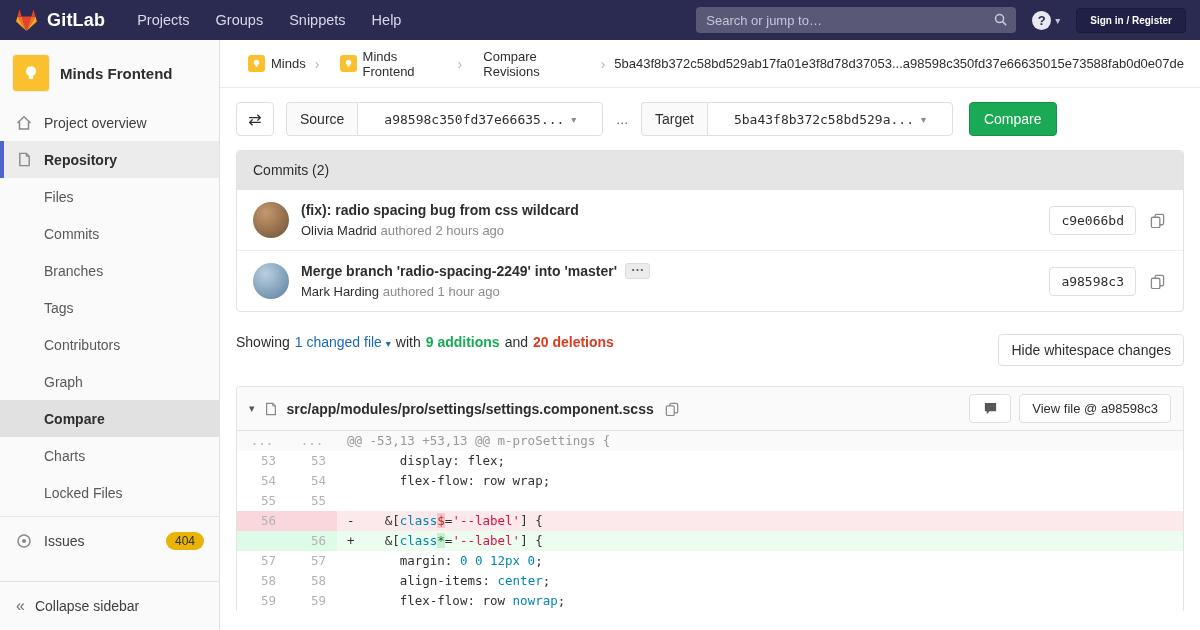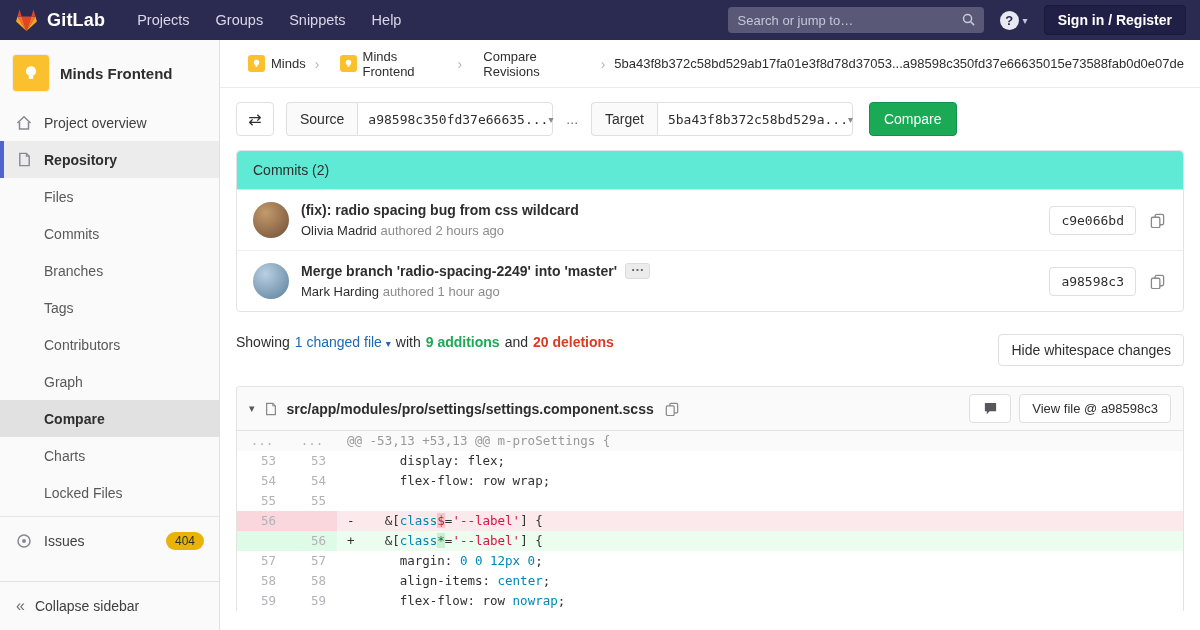--- a/index.html
+++ b/index.html
@@ -9,32 +9,32 @@
 
   
   .navbar { position:fixed; top:0; left:0; right:0; height:40px; background:#2b2b51;
     display:flex; align-items:center; justify-content:space-between; padding:0 14px; z-index:50; }
   .nav-left { display:flex; align-items:center; gap:10px; }
   .logo { display:flex; align-items:center; gap:8px; cursor:pointer; }
   .logo-text { color:#fff; font-size:18px; font-weight:700; letter-spacing:.2px; }
   .nav-menu { display:flex; align-items:center; gap:26px; margin-left:22px; }
   .nav-menu a { color:#d8d8e8; font-size:14.5px; font-weight:500; text-decoration:none; cursor:pointer; }
   .nav-right { display:flex; align-items:center; gap:16px; }
-  .search-box { position:relative; width:256px; height:26px; background:rgba(255,255,255,.22);
+  .search-box { position:relative; width:320px; height:26px; background:rgba(255,255,255,.22);
     border-radius:4px; display:flex; align-items:center; }
   .search-box input { flex:1; background:transparent; border:0; outline:none; color:#fff;
     font-size:13px; padding:0 30px 0 10px; font-family:"Liberation Sans",sans-serif; }
   .search-box input::placeholder { color:#c6c6da; }
   .search-box .s-icon { position:absolute; right:8px; top:5px; }
   .help-wrap { display:flex; align-items:center; gap:4px; cursor:pointer; }
   .help-q { width:19px; height:19px; border-radius:50%; background:#e9e9f2; color:#2b2b51;
     font-weight:700; font-size:13px; display:flex; align-items:center; justify-content:center; }
   .chev { color:#c6c6da; font-size:10px; }
   .signin-btn { background:#201f45; border:1px solid #1a1938; color:#fff; font-weight:700;
-    font-size:14px; padding:6px 13px; border-radius:4px; cursor:pointer;
+    font-size:10px; padding:6px 13px; border-radius:4px; cursor:pointer;
     font-family:"Liberation Sans",sans-serif; }
 
   
   .sidebar { position:fixed; top:40px; left:0; bottom:0; width:220px; background:#fafafa;
     border-right:1px solid #e1e1e1; display:flex; flex-direction:column; }
   .project-head { display:flex; align-items:center; gap:10px; padding:14px 14px 12px 12px; }
   .project-avatar { width:38px; height:38px; border-radius:4px; background:#fbc02d;
     border:1px solid #eee; display:flex; align-items:center; justify-content:center; flex:none; }
   .project-name { font-size:15px; font-weight:600; color:#2e2e2e; }
   .side-nav { flex:1; overflow:hidden; }
@@ -66,31 +66,31 @@
   .content { padding:12px 16px 0; }
 
   
   .compare-form { display:flex; align-items:center; margin:2px 0 14px; }
   .swap-btn { width:38px; height:34px; border:1px solid #dfdfdf; border-radius:4px; background:#fff;
     font-size:16px; color:#2e2e2e; cursor:pointer; }
   .input-group { display:flex; height:34px; margin-left:12px;border-radius:13px; }
   .ig-label { background:#fafafa; border:1px solid #dfdfdf; border-right:0;
     border-radius:4px 0 0 4px; padding:0 13px; display:flex; align-items:center; font-size:14px; }
   .ig-dropdown { border:1px solid #dfdfdf; border-radius:0 4px 4px 0; background:#fff;
-    display:flex; align-items:center; justify-content:space-between; width:196px; padding:0 10px;
+    display:flex; align-items:center; justify-content:space-between; width:246px; padding:0 26px;
     font-size:13px; cursor:pointer; }
   .ig-dropdown .chev { color:#89888d; }
   .dots { margin:0 13px; color:#707070; font-size:14px; }
   .compare-btn { margin-left:16px; height:34px; background:#1aaa55; border:1px solid #168f48;
     color:#fff; font-size:14px; padding:0 14px; border-radius:4px; cursor:pointer;
     font-family:"Liberation Sans",sans-serif; }
 
   
   .panel { border:1px solid #e3e3e3; border-radius:4px; }
-  .panel-header { background:#5eead4; border-bottom:1px solid #e3e3e3; padding:11px 16px;
+  .panel-header { background:#e5e5e5; border-bottom:1px solid #e3e3e3; padding:11px 16px;
     font-size:14px; border-radius:4px 4px 0 0; }
   .commit { display:flex; align-items:center; padding:12px 16px; }
   .commit + .commit { border-top:1px solid #eee; }
   .commit-avatar { width:36px; height:36px; border-radius:50%; flex:none; }
   .av-1 { background:radial-gradient(circle at 35% 30%, #c49a6c, #6f4e37); }
   .av-2 { background:radial-gradient(circle at 35% 30%, #b9d0e2, #5a7d9a); }
   .commit-info { margin-left:12px; flex:1; min-width:0; }
   .commit-title { font-size:14px; font-weight:600; color:#2e2e2e; display:flex; align-items:center; gap:8px; }
   .ellipsis-btn { background:#ececec; border:1px solid #dcdcdc; border-radius:3px; color:#666;
     font-size:13px; line-height:10px; padding:1px 5px 3px; cursor:pointer; font-weight:700; }

